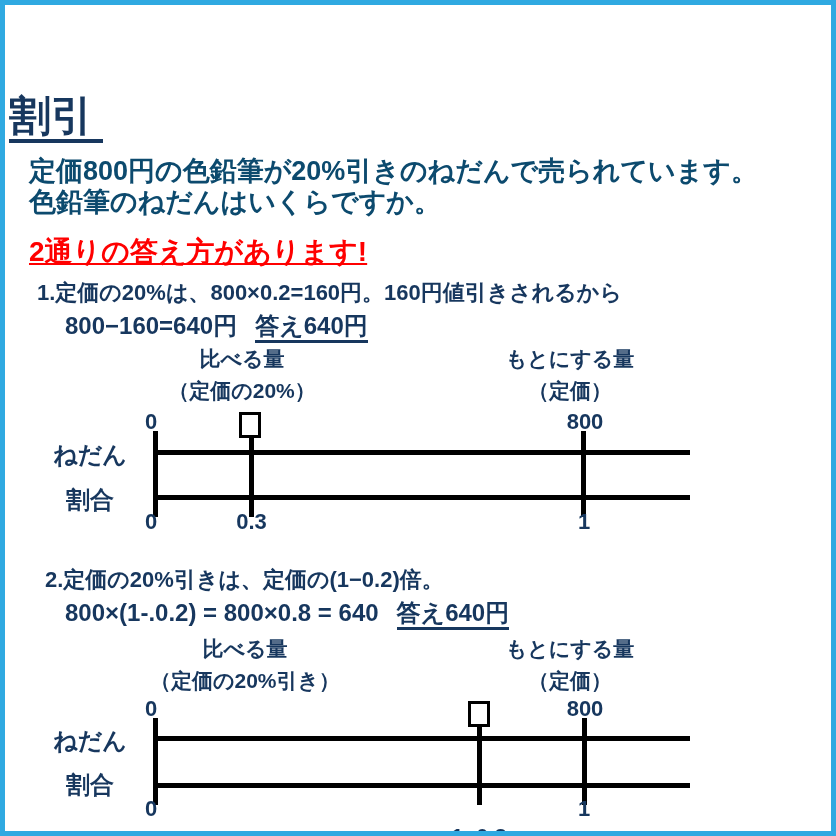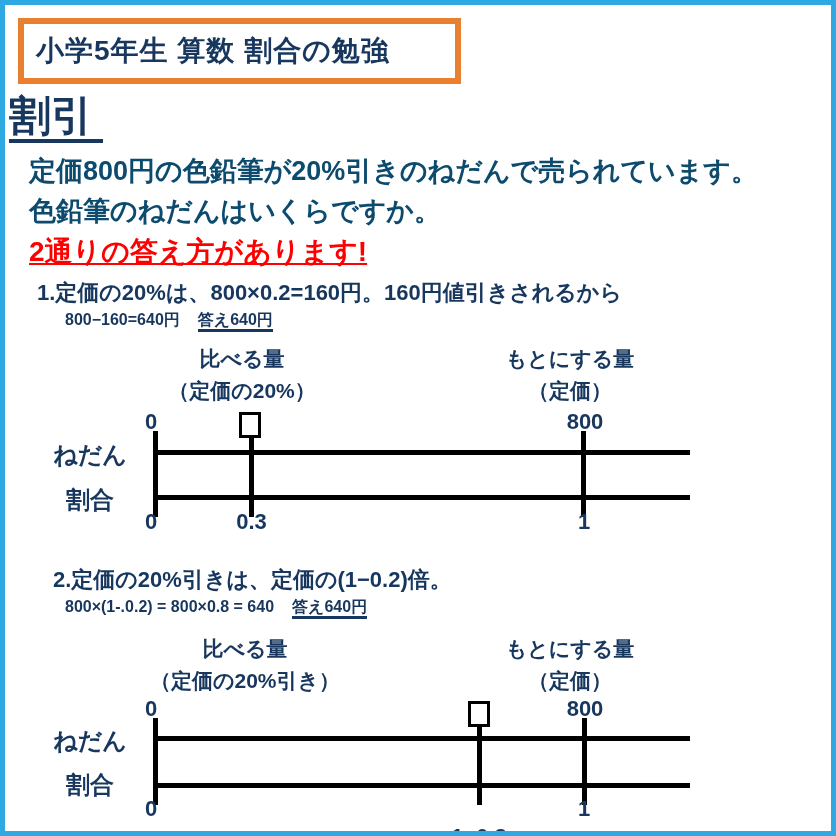--- a/index.html
+++ b/index.html
@@ -22,28 +22,28 @@
     display:flex; align-items:center; padding-left:12px;
   }
   .title-box .t { font-size:28px; letter-spacing:1px; }
 
   .page-title {
     left:4px; top:88px; font-size:42px; line-height:46px;
     border-bottom:4px solid #17375E; padding-right:10px;
   }
 
   .problem-1 { left:24px; top:148px; font-size:27px; }
-  .problem-2 { left:24px; top:188px; font-size:27px; }
+  .problem-2 { left:24px; top:179px; font-size:27px; }
   .callout   { left:24px; top:228px; font-size:28px;text-decoration:underline; }
 
   .m-step { font-size:22px; }
-  .m-calc { font-size:16px; }
+  .m-calc { font-size:24px; }
   .m1-step { left:32px; top:273px; }
   .m1-calc { left:60px; top:305px; }
-  .m2-step { left:48px; top:560px;text-align:right; }
+  .m2-step { left:40px; top:560px;text-align:right; }
   .m2-calc { left:60px; top:592px; }
   .answer { border-bottom:3px solid #17375E; margin-left:18px; padding-bottom:1px; }
 
   
   .dlabel   { font-size:21px; }
   .dnum     { font-size:22px; }
   .rowlabel { font-size:24px;text-align:center; }
   .hline { position:absolute; left:150px; width:535px; height:5px; background:#000; }
   .vtick { position:absolute; width:5px; background:#000; }
   .ubox  { position:absolute; width:22px; height:26px; box-sizing:border-box;
@@ -83,23 +83,20 @@
   .d2-t0  { left:148px; } .d2-tm { left:472px; } .d2-t1 { left:577px; }
   .d2-s0  { left:121px; top:791px; width:50px; }
   .d2-sm  { left:434px; top:791px; width:80px;margin-top:28px; }
   .d2-s1  { left:554px; top:791px; width:50px; }
 </style>
 </head>
 <body>
 
 <div class="page">
 
-  <div class="title-box">
-    <span class="t navy">小学5年生 算数 割合の勉強</span>
-  </div>
 
   <div class="abs page-title navy">割引</div>
 
   <div class="abs problem-1 black">定価800円の色鉛筆が20%引きのねだんで売られています。</div>
   <div class="abs problem-2 black">色鉛筆のねだんはいくらですか。</div>
 
   <div class="abs callout red">2通りの答え方があります!</div>
 
   <div class="abs m-step m1-step navy">1.定価の20%は、800×0.2=160円。160円値引きされるから</div>
   <div class="abs m-calc m1-calc navy">

